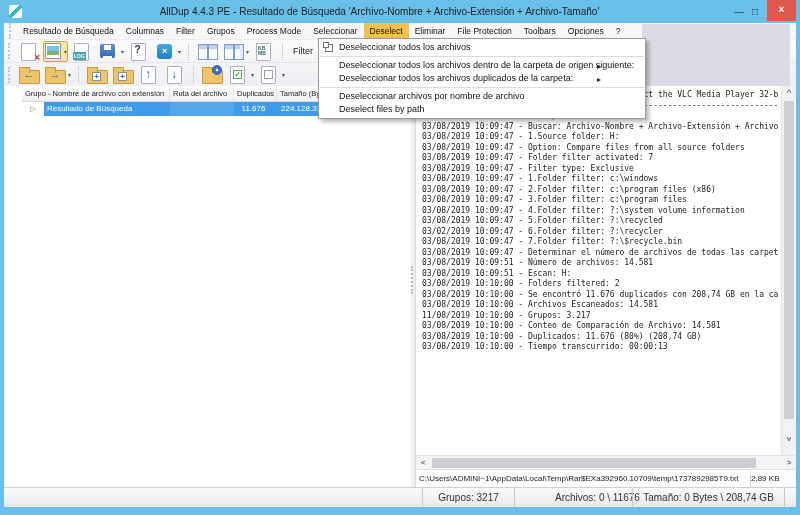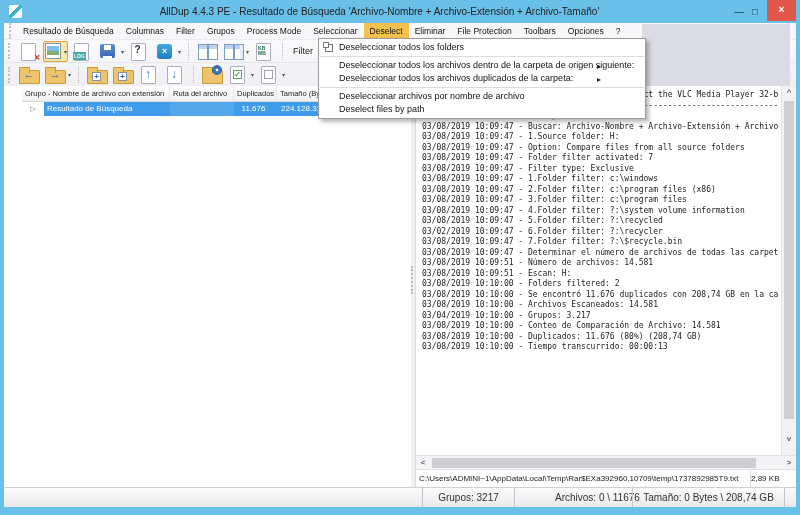--- a/index.html
+++ b/index.html
@@ -297,21 +297,21 @@
             <div class="logline">03/08/2019 10:09:47 - 4.Folder filter: ?:\system volume information</div>
             <div class="logline">03/08/2019 10:09:47 - 5.Folder filter: ?:\recycled</div>
             <div class="logline">03/02/2019 10:09:47 - 6.Folder filter: ?:\recycler</div>
             <div class="logline">03/08/2019 10:09:47 - 7.Folder filter: ?:\$recycle.bin</div>
             <div class="logline">03/08/2019 10:09:47 - Determinar el número de archivos de todas las carpet</div>
             <div class="logline">03/08/2019 10:09:51 - Número de archivos: 14.581</div>
             <div class="logline">03/08/2019 10:09:51 - Escan: H:</div>
             <div class="logline">03/08/2019 10:10:00 - Folders filtered: 2</div>
             <div class="logline">03/08/2019 10:10:00 - Se encontró 11.676 duplicados con 208,74 GB en la ca</div>
             <div class="logline">03/08/2019 10:10:00 - Archivos Escaneados: 14.581</div>
-            <div class="logline">03/04/2019 10:10:00 - Grupos: 3.217</div>
+            <div class="logline">11/08/2019 10:10:00 - Grupos: 3.217</div>
             <div class="logline">03/08/2019 10:10:00 - Conteo de Comparación de Archivo: 14.581</div>
             <div class="logline">03/08/2019 10:10:00 - Duplicados: 11.676 (80%) (208,74 GB)</div>
             <div class="logline">03/08/2019 10:10:00 - Tiempo transcurrido: 00:00:13</div>
           </div>
         <div class="vscroll">
           <span class="sarrow">^</span>
           <span class="vthumb"></span>
           <span class="sarrow varrow-down">v</span>
         </div>
       </div>
@@ -330,21 +330,21 @@
 
   <div class="statusbar">
     <span class="sbspacer"></span>
     <span class="sbcell g">Grupos: 3217</span>
     <span class="sbcell f">Archivos: 0 \ 11676</span>
     <span class="sbcell s">Tamaño: 0 Bytes \ 208,74 GB</span>
     <span class="sbend"></span>
   </div>
 
   <div class="dropdown">
-      <div class="mi"><span class="mi-icon"></span><span>Deseleccionar todos los folders</span></div>
+      <div class="mi"><span class="mi-icon"></span><span>Deseleccionar todos los archivos</span></div>
       <div class="msep"></div>
       <div class="mi"><span>Deseleccionar todos los archivos dentro de la carpeta de origen siguiente:</span><span class="mi-arrow">▸</span></div>
       <div class="mi"><span>Deseleccionar todos los archivos duplicados de la carpeta:</span><span class="mi-arrow">▸</span></div>
       <div class="msep"></div>
       <div class="mi"><span>Deseleccionar archivos por nombre de archivo</span></div>
       <div class="mi"><span>Deselect files by path</span></div>
     </div>
 
 </div>
 

